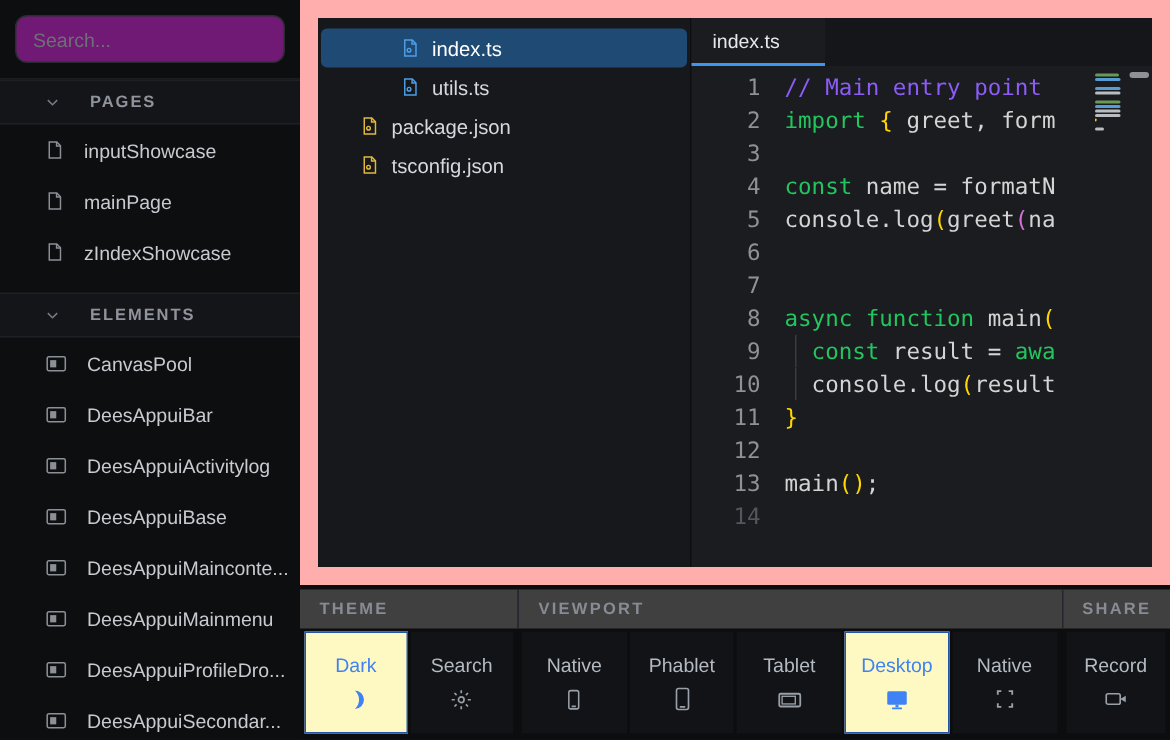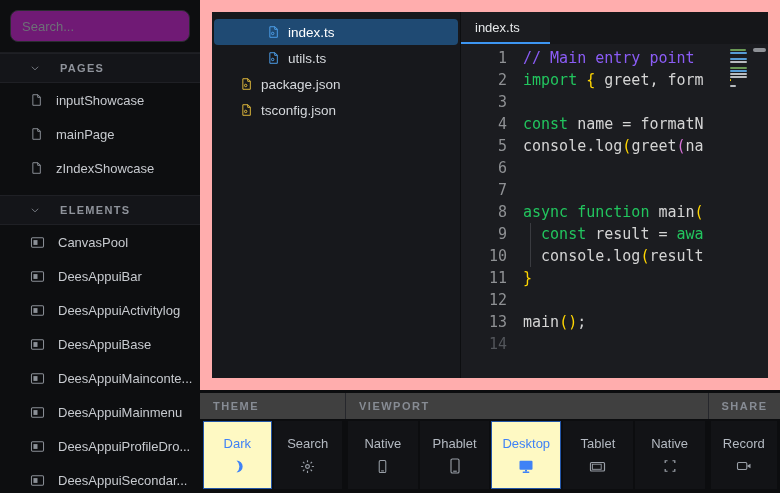--- a/index.html
+++ b/index.html
@@ -365,40 +365,40 @@
         </div>
         <div class="tbtn">
           <span>Phablet</span>
           <span class="ticon" style="display: flex;">
             <svg width="16" height="16" viewBox="0 0 16 16" fill="none" stroke="currentColor" stroke-width="1.1">
               <rect x="4" y="1" width="8" height="14" rx="1.3"></rect>
               <path d="M6.2 13.2h3.6"></path>
             </svg>
           </span>
         </div>
+        <div class="tbtn">
+          <span>Tablet</span>
+          <span class="ticon" style="display: flex;">
+            <svg width="17" height="15" viewBox="0 0 17 15" fill="none" stroke="currentColor">
+              <rect x="1.5" y="3.5" width="14" height="8.5" rx="1" stroke-width="1.2"></rect>
+              <rect x="3.4" y="5.2" width="8.8" height="5.1" stroke-width="0.9"></rect>
+            </svg>
+          </span>
+        </div>
         <div class="tbtn selected">
           <span>Desktop</span>
           <span class="ticon" style="display: flex;">
             <svg width="16" height="15" viewBox="0 0 16 15" fill="currentColor">
               <rect x="1.5" y="1.8" width="13" height="9" rx="1"></rect>
               <rect x="7" y="10.8" width="2" height="1.8"></rect>
               <rect x="4.6" y="12.6" width="6.8" height="1.3" rx="0.6"></rect>
             </svg>
           </span>
         </div>
         <div class="tbtn">
-          <span>Tablet</span>
-          <span class="ticon" style="display: flex;">
-            <svg width="17" height="15" viewBox="0 0 17 15" fill="none" stroke="currentColor">
-              <rect x="1.5" y="3.5" width="14" height="8.5" rx="1" stroke-width="1.2"></rect>
-              <rect x="3.4" y="5.2" width="8.8" height="5.1" stroke-width="0.9"></rect>
-            </svg>
-          </span>
-        </div>
-        <div class="tbtn">
           <span>Native</span>
           <span class="ticon" style="display: flex;">
             <svg width="14" height="14" viewBox="0 0 16 16" fill="none" stroke="currentColor" stroke-width="1.4">
               <path d="M5.2 2H2.5v2.7M10.8 2h2.7v2.7M5.2 14H2.5v-2.7M10.8 14h2.7v-2.7"></path>
             </svg>
           </span>
         </div>
       </div>
     </div>
     <div class="tb-col" style="flex: 1 1 0%;">

